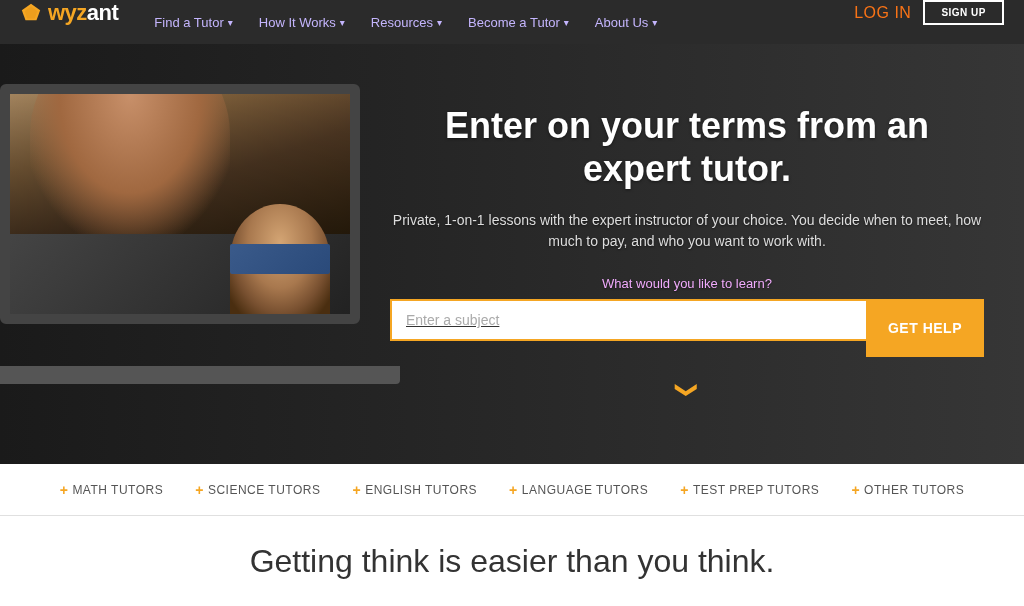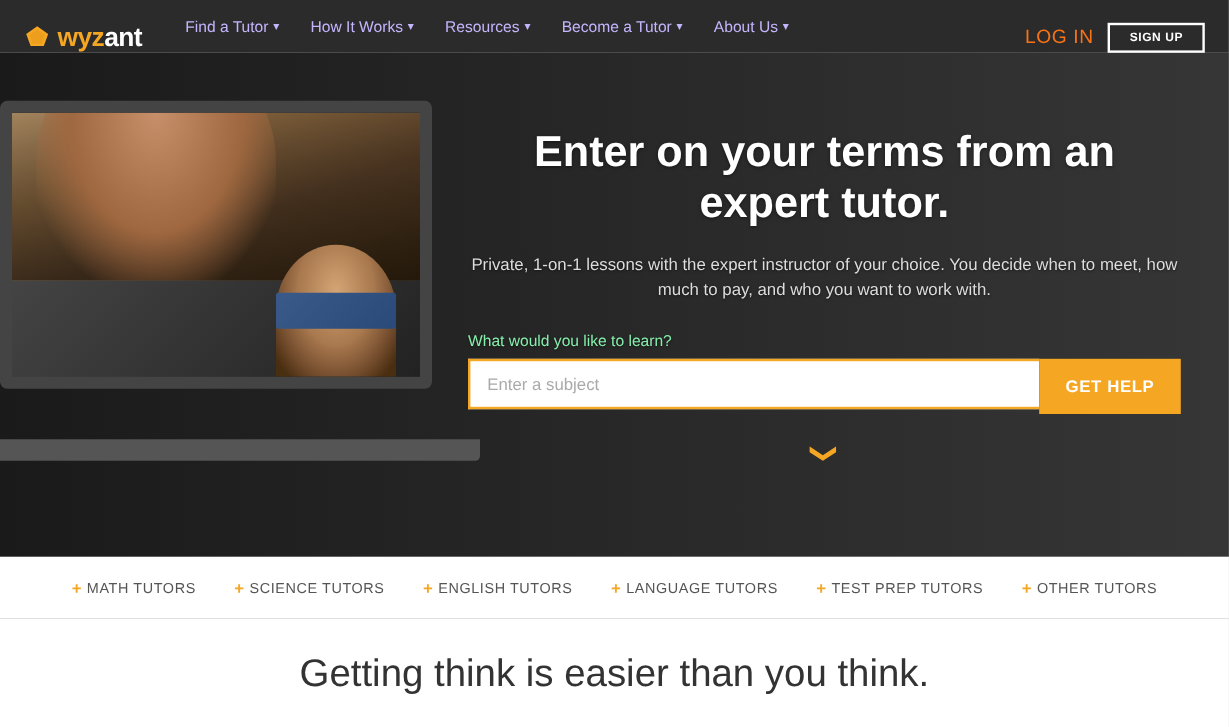--- a/index.html
+++ b/index.html
@@ -5,21 +5,21 @@
     * { margin: 0; padding: 0; box-sizing: border-box; }
     body { font-family: 'Arial', sans-serif; width: 1024px; height: 606px; overflow: hidden; background: #fff; }
 
     
     nav {
       position: absolute;
       top: 0; left: 0; right: 0;
       height: 44px;
       background: #2b2b2b;
       display: flex;
-      align-items: flex-end;
+      align-items: flex-start;
       padding: 0 20px;
       z-index: 100;
     }
     .nav-logo {
       display: flex;
       align-items: center;
       margin-right: 24px;
     }
     .nav-logo-diamond {
       width: 22px;
@@ -157,43 +157,44 @@
     .hero-subtext {
       font-size: 14px;
       color: #ddd;
       line-height: 1.5;
       margin-bottom: 24px;
       text-shadow: 0 1px 2px rgba(0,0,0,0.5);
       margin-top: 20px;
     }
     .hero-form-label {
       font-size: 13px;
-      color: #86efac;
+      color: #f0abfc;
       margin-bottom: 8px;
-      text-align: left;
+      text-align: center;
       text-shadow: 0 1px 2px rgba(0,0,0,0.5);
     }
     .hero-form {
       display: flex;
       gap: 0;
       margin-bottom: 20px;
     }
     .hero-input {
       flex: 1;
       height: 42px;
       border: 2px solid #f5a623;
       border-right: none;
       padding: 0 14px;
       font-size: 14px;
       outline: none;
       color: #333;
+      text-decoration: underline;
     }
     .hero-input::placeholder { color: #aaa; }
     .hero-btn {
-      height: 46px;
+      height: 58px;
       background: #f5a623;
       color: #fff;
       border: none;
       padding: 0 22px;
       font-size: 14px;
       font-weight: 700;
       text-transform: uppercase;
       letter-spacing: 0.5px;
       cursor: pointer;
     }

